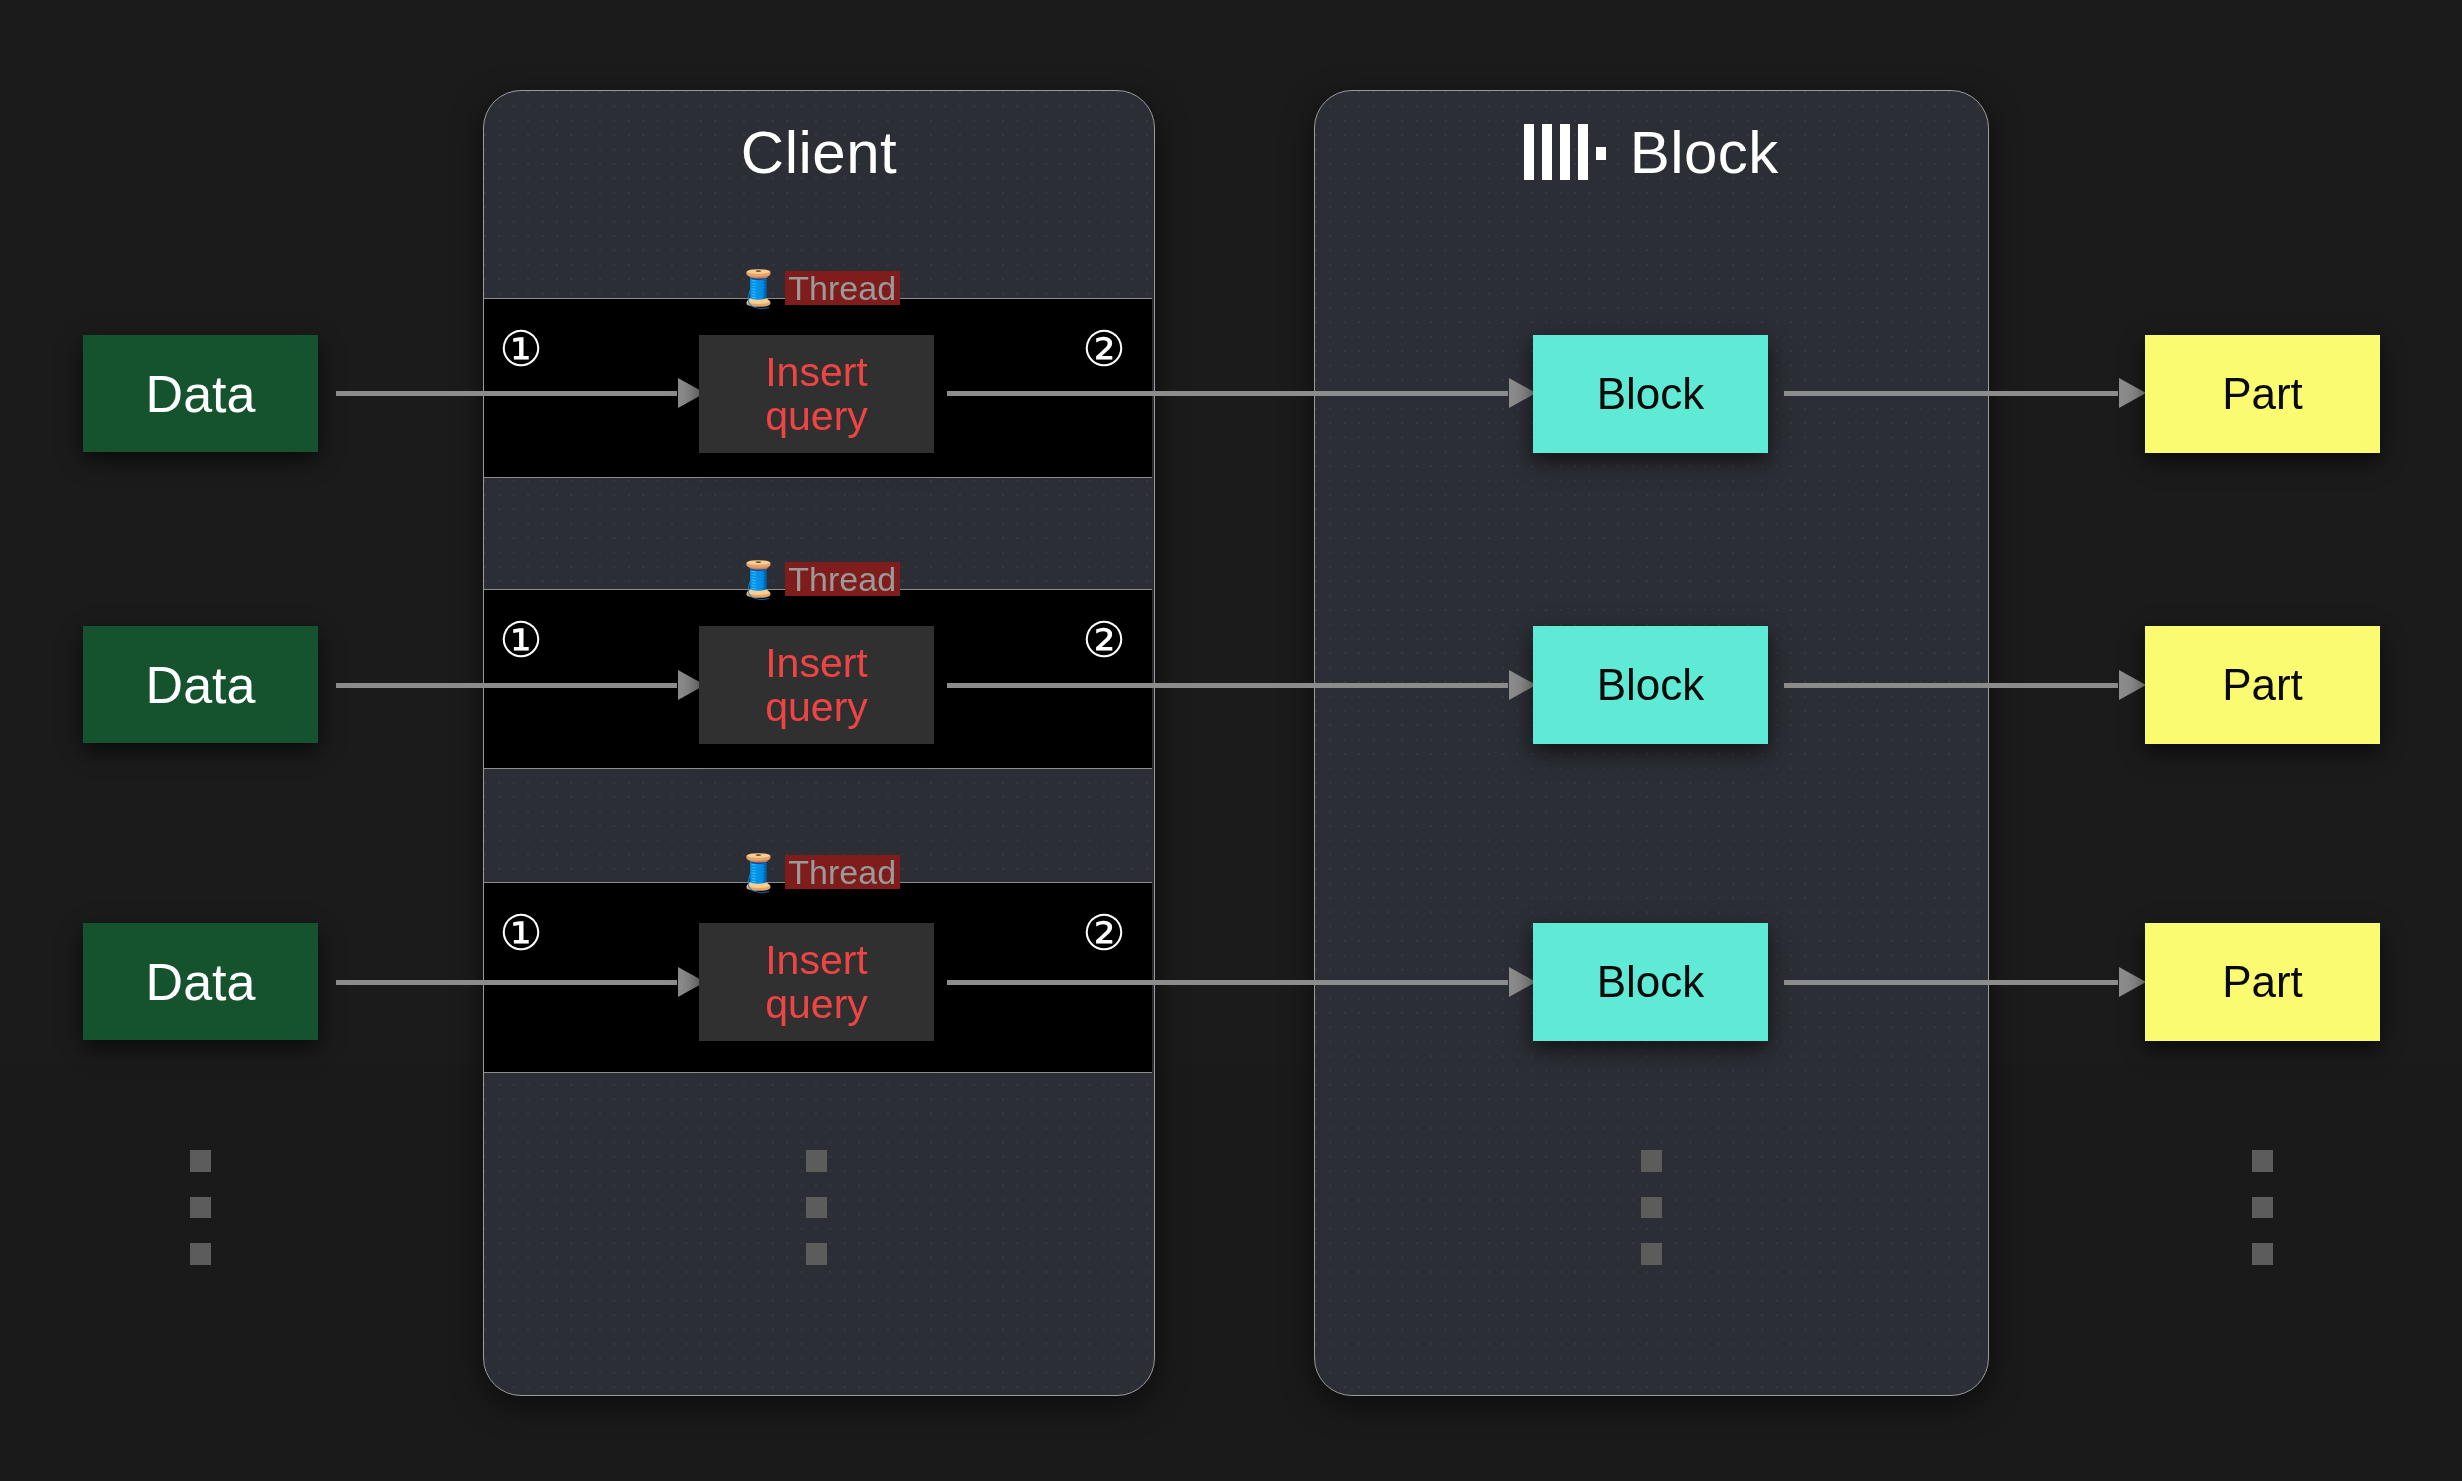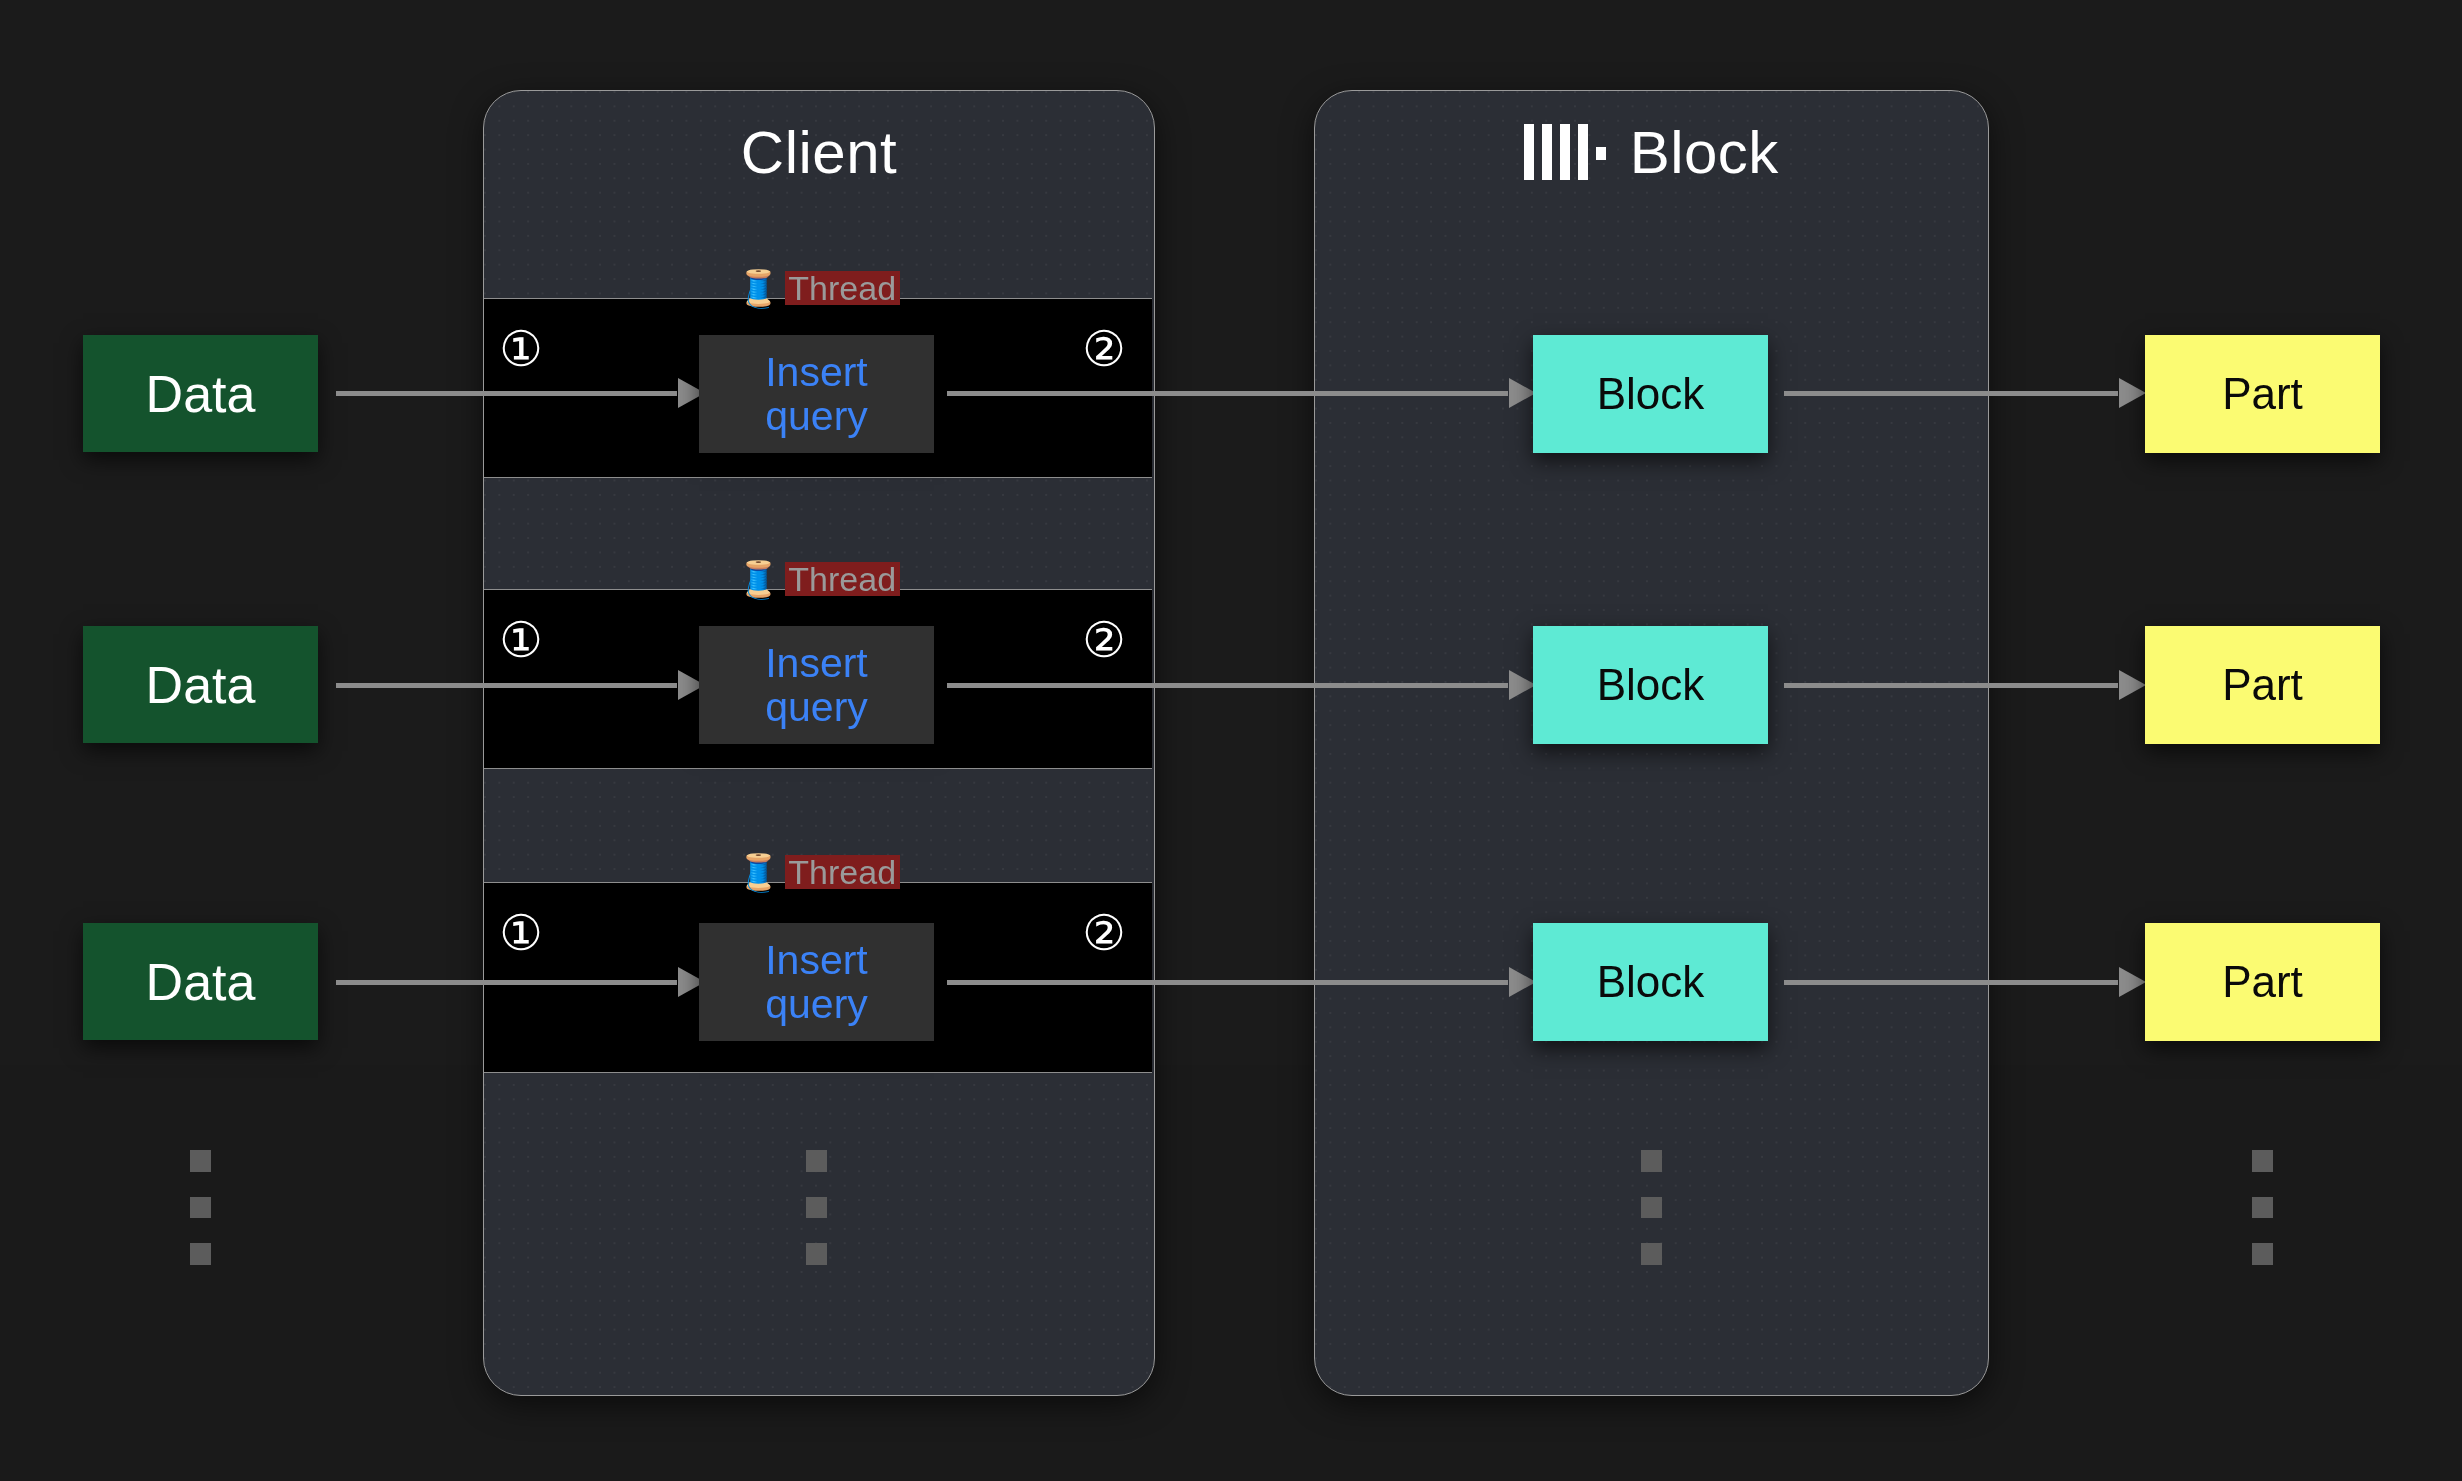--- a/index.html
+++ b/index.html
@@ -135,21 +135,21 @@
     box-sizing: border-box;
     box-shadow: 0 8px 20px rgba(0,0,0,0.62);
   }
   .node-data {
     background: #14532d;
     color: #ffffff;
     font-size: 52px;
   }
   .node-insert {
     background: #303030;
-    color: #3b82f6;
+    color: #ef4444;
     font-size: 41px;
     line-height: 1.08;
   }
   .node-block {
     background: #5eead4;
     color: #0a0a0a;
     font-size: 44px;
   }
   .node-part {
     background: #fbfb72;

